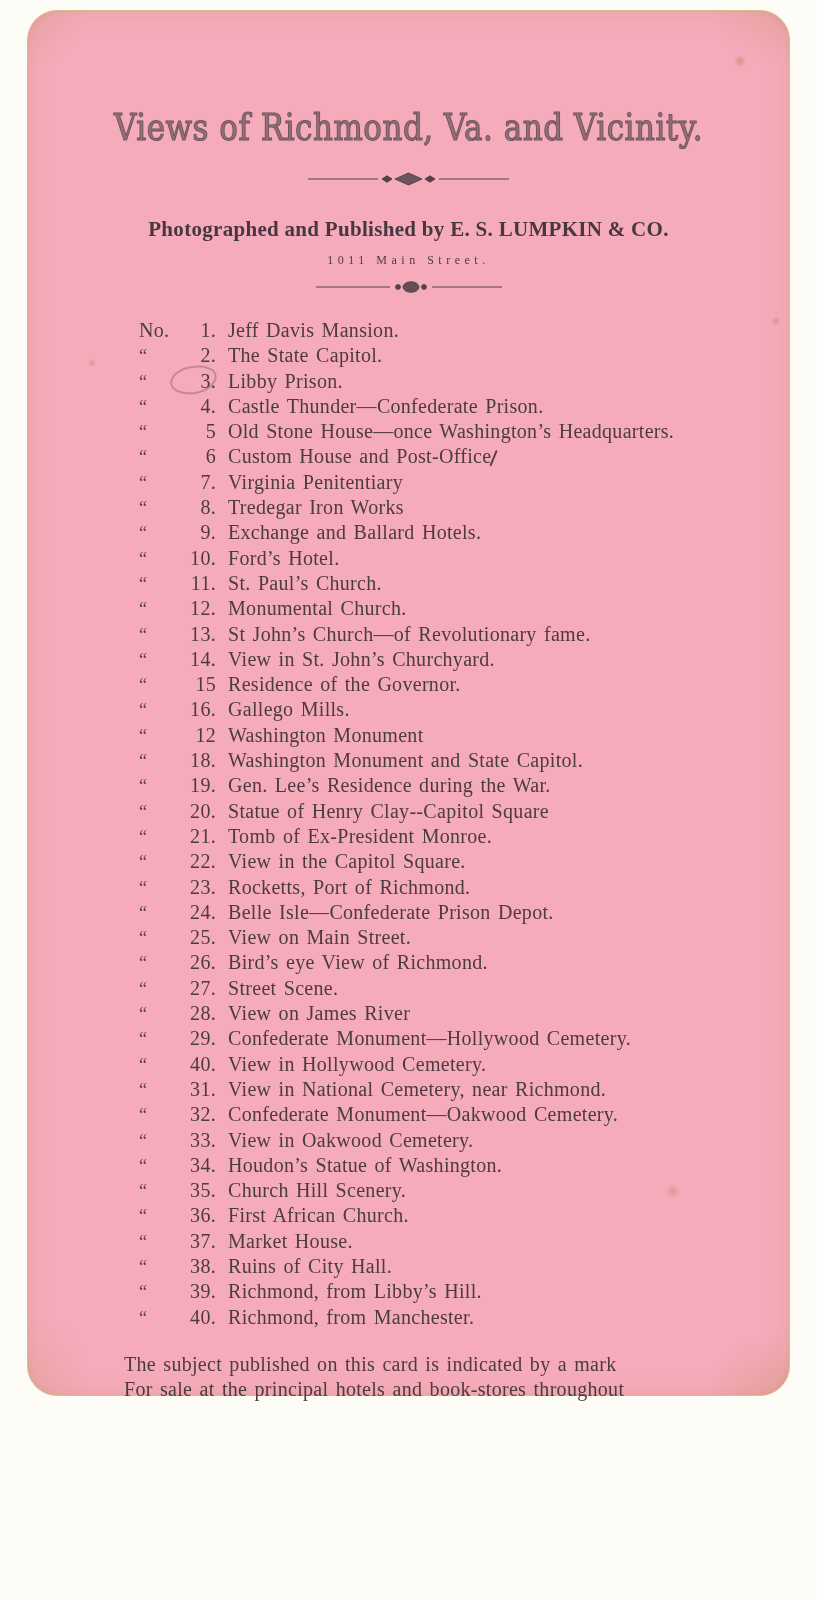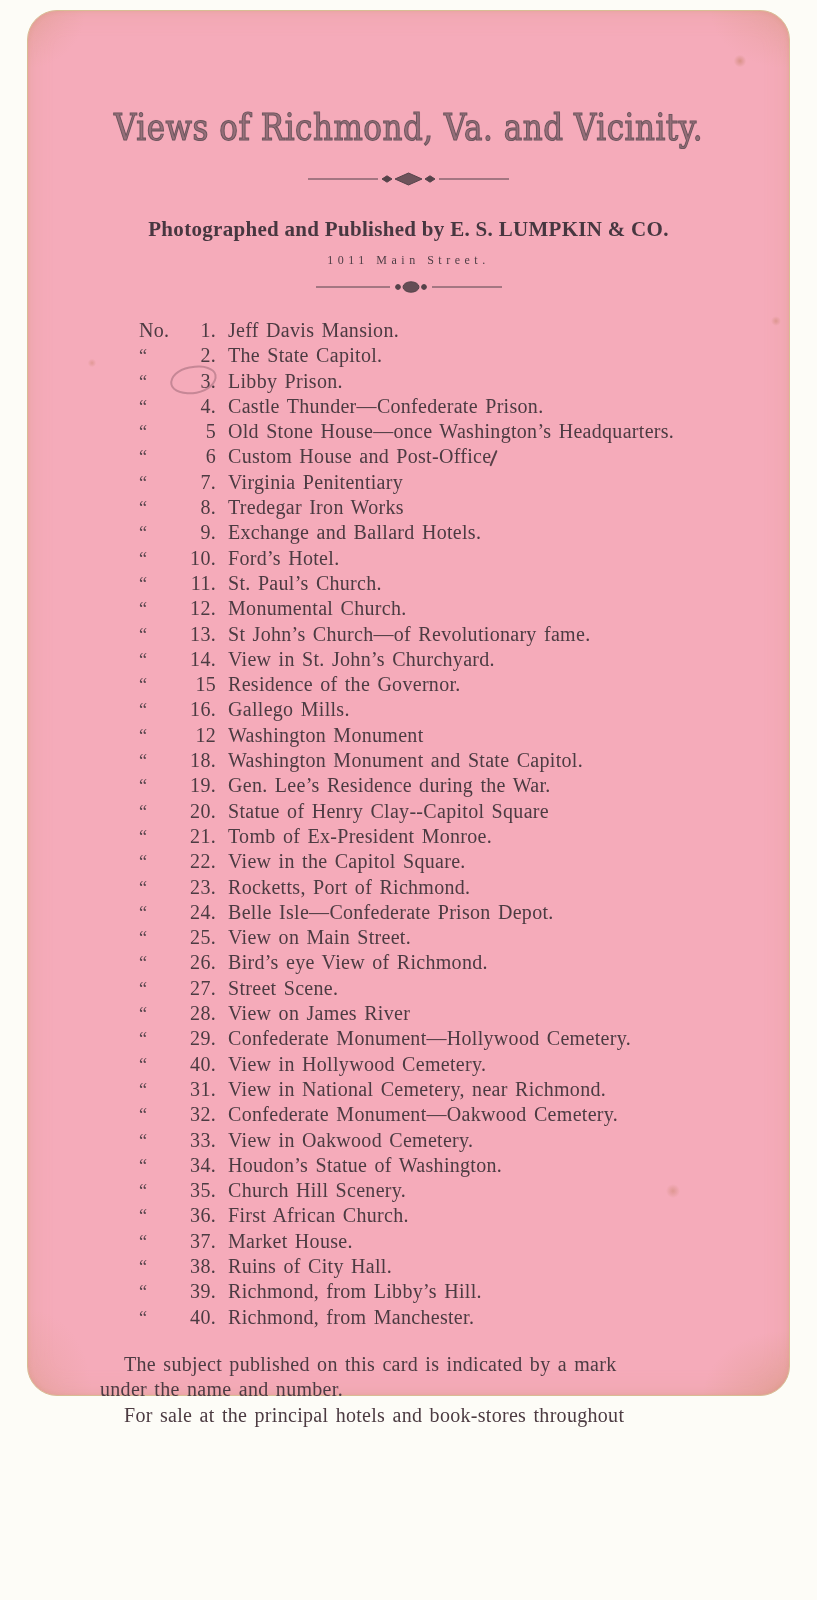--- a/index.html
+++ b/index.html
@@ -314,20 +314,19 @@
       <div class="row">
         <span class="lab ditto">“</span>
         <span class="num">40.</span>
         <span class="name">Richmond, from Manchester.</span>
       </div>
     </div>
 
   <div class="footnotes" id="footnotes">
       <p style="margin: 0px;">
         <span class="line indent">The subject published on this card is indicated by a mark</span>
-        <span class="line">under the name and number.</span>
       </p>
       <p style="margin: 0px;">
         <span class="line indent">For sale at the principal hotels and book-stores throughout</span>
       </p>
     </div>
 
 </div>
 
 </body></html>

